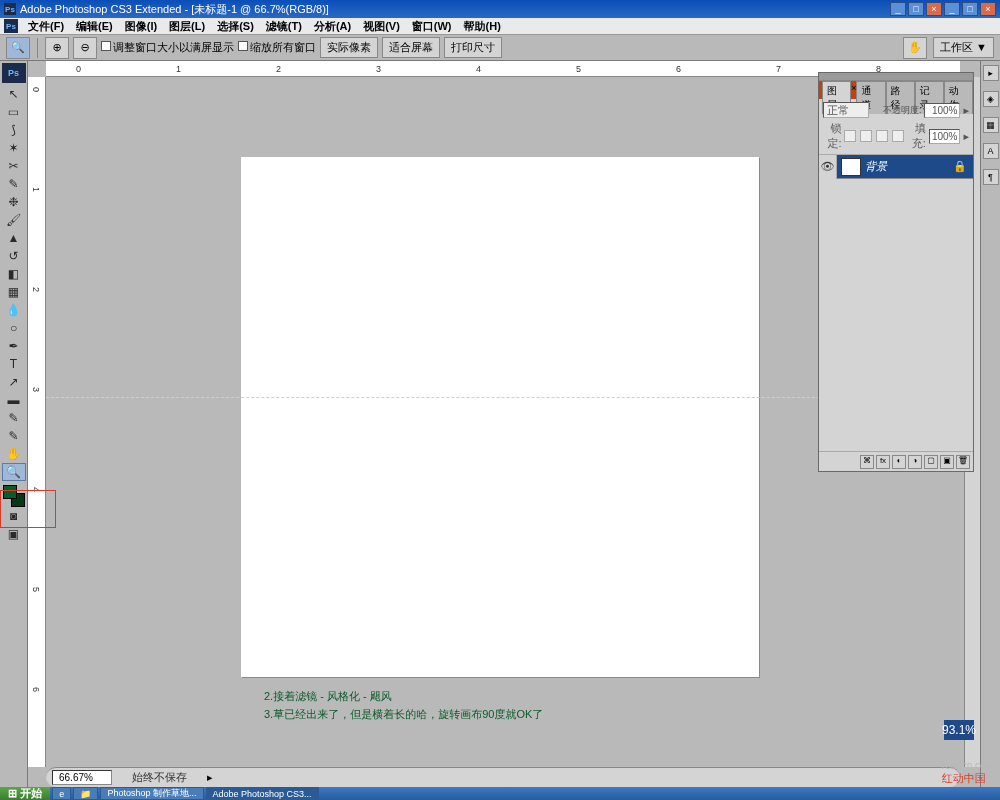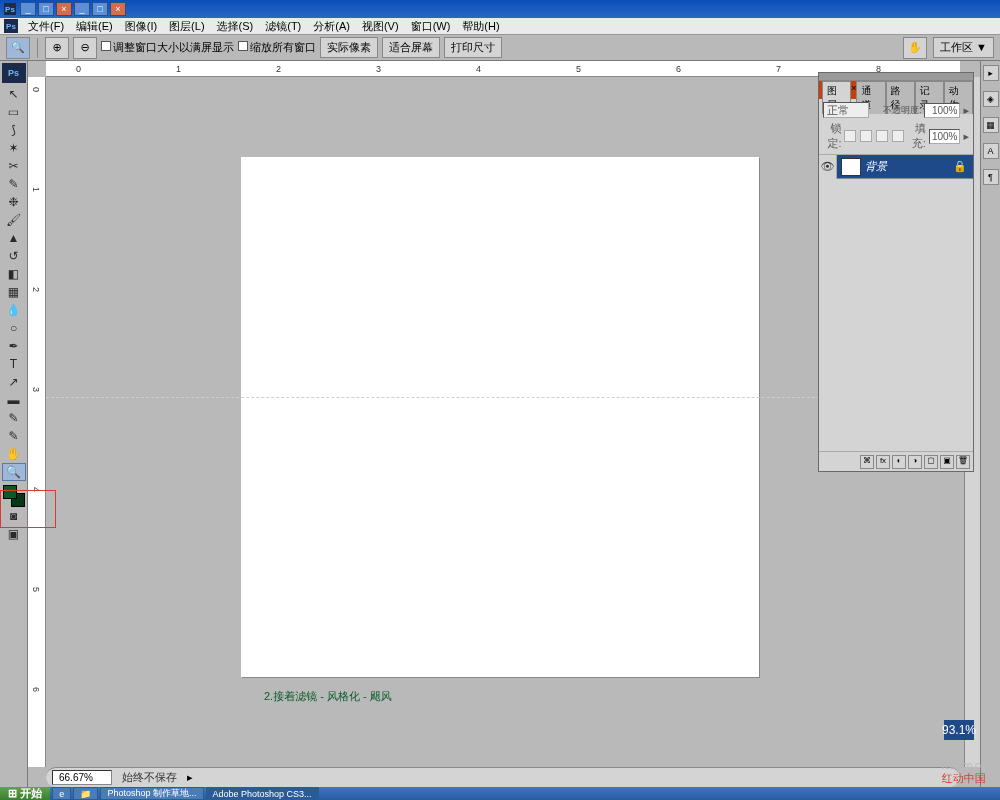--- a/index.html
+++ b/index.html
@@ -7,21 +7,21 @@
 
 .titlebar { height: 18px; background: linear-gradient(#0a4eb7,#2a68c4); color: #fff; display: flex; align-items: center; padding: 0 4px; }
 .titlebar .ps { width: 12px; height: 12px; background: #1c2b4a; color: #6fb3ff; font-size: 8px; font-weight: bold; display: inline-flex; align-items: center; justify-content: center; margin-right: 4px; }
 .titlebar .txt { flex: 1; font-size: 11px; }
 .winbtns { display: flex; gap: 2px; }
 .winbtn { width: 16px; height: 14px; background: #5b8fd7; border: 1px solid #2a4d86; color: #fff; font-size: 9px; text-align: center; line-height: 12px; cursor: pointer; }
 .winbtn.close { background: #d96b4a; }
 
 .menubar { height: 17px; background: #eaeaea; border-bottom: 1px solid #999; display: flex; align-items: center; padding: 0 4px; }
 .menubar .ps { width: 14px; height: 14px; background: #1c2b4a; color: #6fb3ff; font-size: 8px; font-weight: bold; display: inline-flex; align-items: center; justify-content: center; margin-right: 4px; }
-.menuitem { padding: 1px 6px; cursor: pointer; color: #000; }
+.menuitem { padding: 1px 6px; cursor: pointer; color: #000; font-weight: bold; }
 
 .optbar { height: 26px; background: #b9b9b9; border-bottom: 1px solid #7a7a7a; display: flex; align-items: center; padding: 0 6px; gap: 4px; }
 .tool-btn { width: 24px; height: 22px; border: 1px solid #888; background: #d4d4d4; display: inline-flex; align-items: center; justify-content: center; cursor: pointer; }
 .tool-btn.active { background: #9fb8d9; }
 .sep { width: 1px; height: 20px; background: #888; margin: 0 3px; }
 .chkbox { width: 10px; height: 10px; border: 1px solid #555; background: #fff; display: inline-block; margin-right: 2px; }
 .btn { padding: 2px 6px; border: 1px solid #888; background: #d4d4d4; cursor: pointer; }
 .optbar-right { margin-left: auto; display: flex; align-items: center; gap: 6px; }
 
 .main { position: absolute; top: 61px; bottom: 13px; left: 0; right: 0; display: flex; }
@@ -36,21 +36,21 @@
 
 .workarea { flex: 1; position: relative; background: #b9b9b9; }
 .ruler-h { position: absolute; top: 0; left: 18px; right: 20px; height: 16px; background: #fff; border-bottom: 1px solid #888; overflow: hidden; }
 .ruler-v { position: absolute; top: 16px; left: 0; width: 18px; bottom: 20px; background: #fff; border-right: 1px solid #888; overflow: hidden; }
 .ruler-h .tick { position: absolute; top: 3px; font-size: 9px; color: #333; }
 .ruler-v .tick { position: absolute; left: 3px; font-size: 9px; color: #333; writing-mode: vertical-lr; }
 .canvas-outer { position: absolute; top: 16px; left: 18px; right: 20px; bottom: 20px; background: #b9b9b9; overflow: hidden; }
 .canvas { position: absolute; top: 80px; left: 195px; width: 518px; height: 520px; background: #fff; box-shadow: 1px 1px 0 #888; }
 .guide-h { position: absolute; left: 0; right: 0; height: 0; border-top: 1px dashed #cfcfcf; top: 320px; }
 .instructions { position: absolute; left: 218px; top: 610px; color: #0a5b2a; font-size: 13px; line-height: 18px; font-family: "SimSun"; }
-.statusrow { position: absolute; bottom: 0; left: 18px; right: 20px; height: 20px; background: #d4d4d4; border-top: 1px solid #888; display: flex; align-items: center; gap: 10px; padding: 0 6px; border-radius: 10px; }
+.statusrow { position: absolute; bottom: 0; left: 18px; right: 20px; height: 20px; background: #d4d4d4; border-top: 1px solid #888; display: flex; align-items: center; gap: 20px; padding: 0 6px; border-radius: 10px; }
 .statusbox { background: #fff; border: 1px inset #888; padding: 1px 6px; font-size: 10px; min-width: 60px; }
 .scroll-v { position: absolute; top: 16px; right: 0; width: 16px; bottom: 20px; background: #d4d4d4; border-left: 1px solid #888; }
 
 .right-dock { width: 20px; background: #b9b9b9; border-left: 1px solid #7a7a7a; display: flex; flex-direction: column; align-items: center; padding-top: 4px; gap: 10px; }
 .dock-icon { width: 16px; height: 16px; border: 1px solid #888; background: #d4d4d4; cursor: pointer; display: flex; align-items: center; justify-content: center; font-size: 9px; }
 
 .layers-panel { position: absolute; top: 72px; right: 26px; width: 156px; height: 400px; background: #d4d4d4; border: 1px solid #6a6a6a; display: flex; flex-direction: column; }
 .lp-drag { height: 8px; background: #9a9a9a; border-bottom: 1px solid #888; }
 .lp-tabs { display: flex; background: #c2410c; height: 18px; font-size: 10px; align-items: flex-start; padding-left: 3px; gap: 0; }
 .lp-tab { padding: 2px 4px; border: 1px solid #888; border-bottom: none; background: #b9b9b9; cursor: pointer; font-size: 10px; }
@@ -76,20 +76,21 @@
 .task-item { height: 13px; padding: 0 6px; margin-left: 2px; background: #4a7db8; border: 1px solid #2a5b96; display: flex; align-items: center; cursor: pointer; font-size: 9px; max-width: 140px; overflow: hidden; white-space: nowrap; }
 .task-item.active { background: #2a5b96; }
 .watermark { position: absolute; right: 6px; bottom: 14px; font-size: 11px; color: #d43a2a; font-family: "SimSun"; }
 .watermark .red { color: #d93a2a; }
 </style>
 </head>
 <body>
 
 <div class="titlebar">
   <span class="ps">Ps</span>
+  <span class="txt">Adobe Photoshop CS3 Extended - [未标题-1 @ 66.7%(RGB/8)]</span>
   <div class="winbtns">
     <div class="winbtn">_</div>
     <div class="winbtn">□</div>
     <div class="winbtn close">×</div>
     <div class="winbtn">_</div>
     <div class="winbtn">□</div>
     <div class="winbtn close">×</div>
   </div>
 </div>
 
@@ -175,20 +176,21 @@
       <span class="tick" style="top:310px">3</span>
       <span class="tick" style="top:410px">4</span>
       <span class="tick" style="top:510px">5</span>
       <span class="tick" style="top:610px">6</span>
     </div>
     <div class="canvas-outer">
       <div class="canvas"></div>
       <div class="guide-h"></div>
       <div class="instructions">
         <div>2.接着滤镜 - 风格化 - 飓风</div>
+        <div>3.草已经出来了，但是横着长的哈，旋转画布90度就OK了</div>
       </div>
     </div>
     <div class="scroll-v"></div>
     <div class="statusrow">
       <span class="statusbox">66.67%</span>
       <span style="color:#333">始终不保存</span>
       <span style="cursor:pointer">▸</span>
     </div>
   </div>
 

